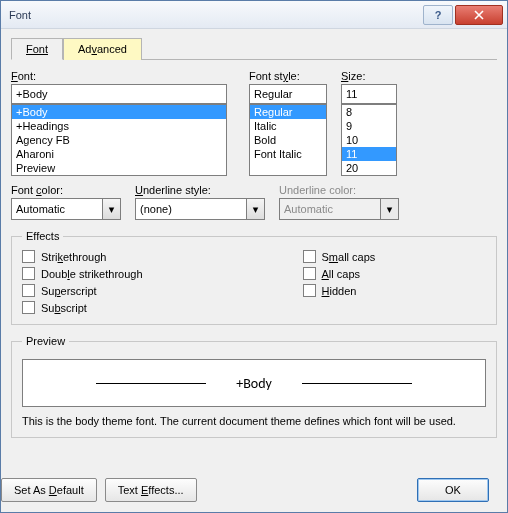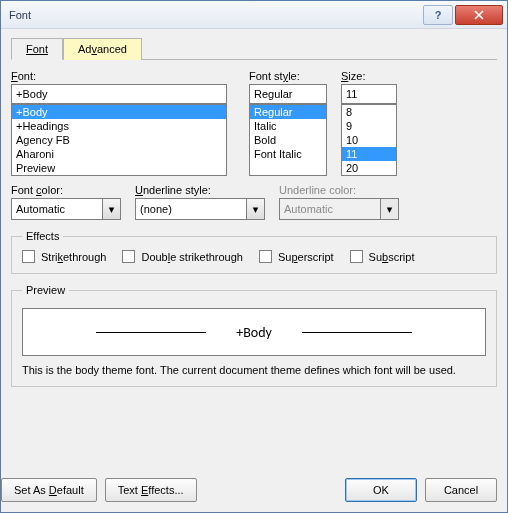--- a/index.html
+++ b/index.html
@@ -39,21 +39,21 @@
 .combo { display: flex; }
 .combo input { height: 22px; border: 1px solid #7e7e7e; padding: 2px 4px; background: #fff; }
 .combo .cbtn { width: 18px; height: 22px; border: 1px solid #7e7e7e; border-left: none; background: linear-gradient(#f5f5f5,#ddd); display: flex; align-items: center; justify-content: center; cursor: pointer; }
 .combo.disabled input { background: #f0f0f0; color: #8a8a8a; }
 .combo.disabled .cbtn { background: #eaeaea; }
 .dis-lbl { color: #8a8a8a; }
 
 fieldset { border: 1px solid #c8c8c8; padding: 8px 10px 10px 10px; margin-top: 10px; }
 legend { padding: 0 4px; }
 .eff-cols { display: flex; gap: 160px; }
-.checks { display: flex; flex-direction: row; gap: 16px; }
+.checks { display: flex; flex-direction: column; gap: 4px; }
 .chk { display: flex; align-items: center; gap: 6px; cursor: pointer; }
 .chk .box { width: 13px; height: 13px; border: 1px solid #7e7e7e; background: #fff; }
 .chk .u { text-decoration: underline; }
 
 .preview-box { border: 1px solid #7e7e7e; background: #fff; height: 48px; margin-top: 4px; display: flex; align-items: center; justify-content: center; gap: 30px; }
 .preview-box .line { width: 110px; height: 1px; background: #000; }
 .preview-box .txt { font-family: Calibri, sans-serif; font-size: 14px; }
 .preview-note { margin-top: 8px; text-align: left; }
 
 .bottom { position: absolute; left: 0; right: 10px; bottom: 10px; display: flex; align-items: center; }
@@ -161,37 +161,50 @@
             </label>
           <label class="chk">
               <span class="box"></span>
               <span>Su<span class="u">p</span>erscript</span>
             </label>
           <label class="chk">
               <span class="box"></span>
               <span>Su<span class="u">b</span>script</span>
             </label>
         </div>
+        <div class="checks">
+          <label class="chk">
+              <span class="box"></span>
+              <span>S<span class="u">m</span>all caps</span>
+            </label>
+          <label class="chk">
+              <span class="box"></span>
+              <span><span class="u">A</span>ll caps</span>
+            </label>
+          <label class="chk">
+              <span class="box"></span>
+              <span><span class="u">H</span>idden</span>
+            </label>
+        </div>
       </div>
     </fieldset>
 
     <fieldset>
       <legend>Preview</legend>
       <div class="preview-box">
         <div class="line"></div>
         <span class="txt">+Body</span>
         <div class="line"></div>
       </div>
       <div class="preview-note">This is the body theme font. The current document theme defines which font will be used.</div>
     </fieldset>
 
     <div class="bottom">
       <button class="btn">Set As <span class="u">D</span>efault</button>
       <span style="width:8px"></span>
       <button class="btn">Text <span class="u">E</span>ffects...</button>
       <span class="spacer"></span>
       <button class="btn hover-default" style="width:72px">OK</button>
       <span style="width:8px"></span>
-      <button class="btn" style="width:72px">Cancel</button>
     </div>
 
   </div>
 </div>
 
 </body></html>

